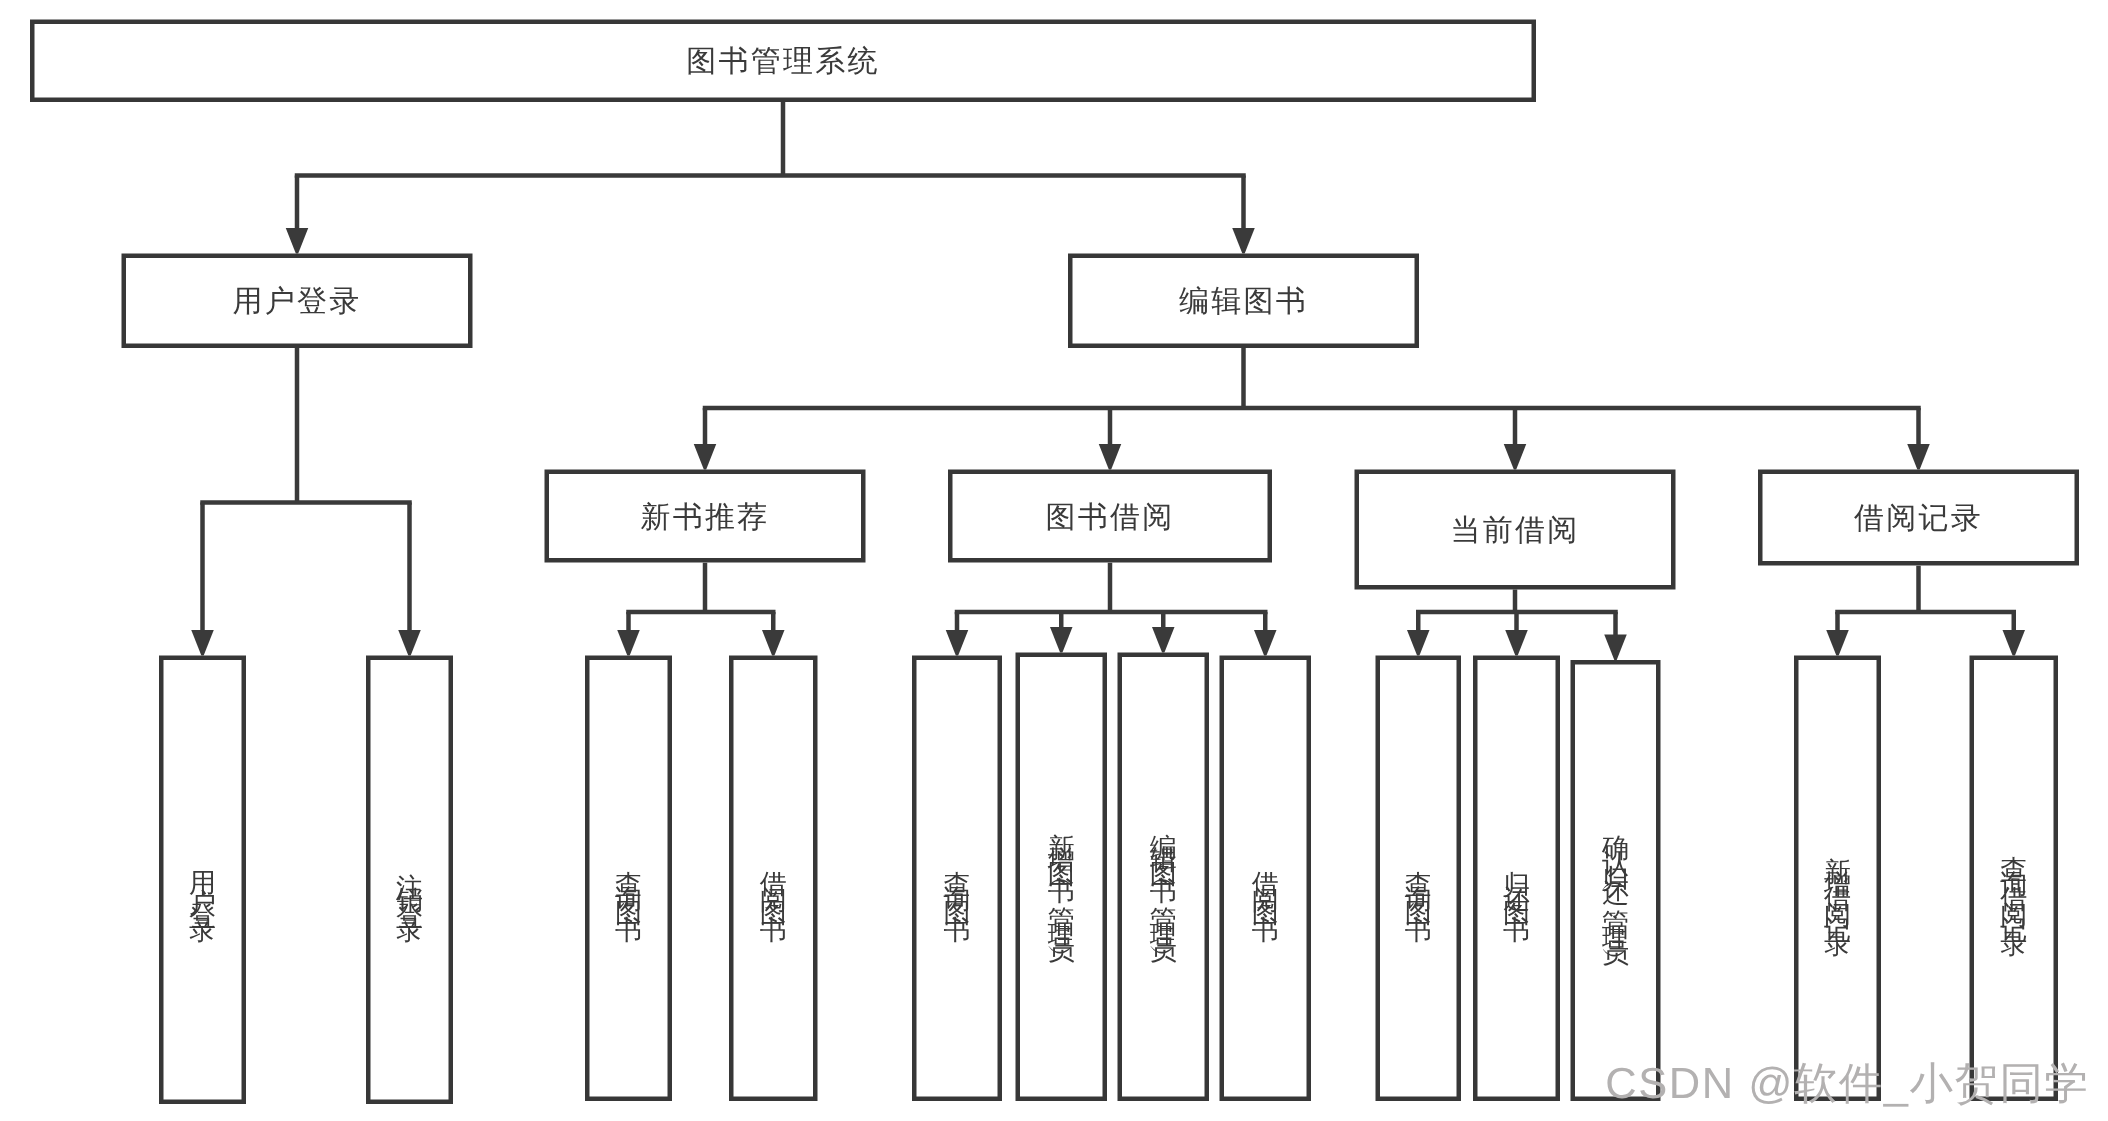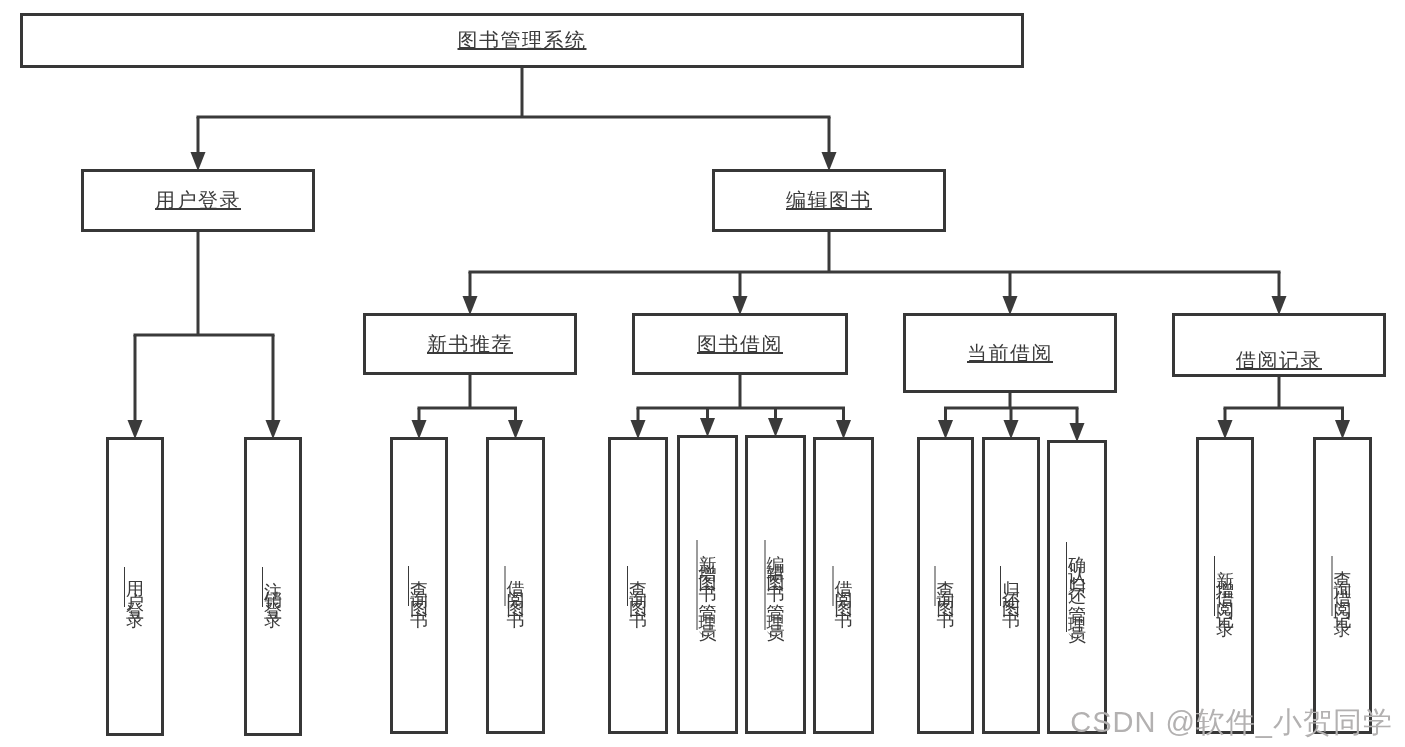--- a/index.html
+++ b/index.html
@@ -27,21 +27,20 @@
     box-sizing: border-box;
     background: #ffffff;
     border: 3px solid #373737;
     display: flex;
     align-items: center;
     justify-content: center;
   }
   .node .label {
     color: #3a3a3a;
     white-space: nowrap;
-    text-decoration: underline;
   }
   .node.h .label {
     font-size: 20px;
     letter-spacing: 1.5px;
   }
   .node.v .label {
     writing-mode: vertical-rl;
     text-orientation: mixed;
     font-size: 18px;
     letter-spacing: 10px;
@@ -133,21 +132,21 @@
       </div>
       <div class="node h" style="left: 363px; top: 313px; width: 214px; height: 62px;">
         <span class="label">新书推荐</span>
       </div>
       <div class="node h" style="left: 632px; top: 313px; width: 216px; height: 62px;">
         <span class="label">图书借阅</span>
       </div>
       <div class="node h" style="left: 903px; top: 313px; width: 214px; height: 80px;">
         <span class="label">当前借阅</span>
       </div>
-      <div class="node h" style="left: 1172px; top: 313px; width: 214px; height: 64px; align-items: flex-end;">
+      <div class="node h" style="left: 1172px; top: 313px; width: 214px; height: 64px;">
         <span class="label">借阅记录</span>
       </div>
       <div class="node v" style="left: 390px; top: 437px; width: 58px; height: 297px;">
         <span class="label">查询图书</span>
       </div>
       <div class="node v" style="left: 486px; top: 437px; width: 59px; height: 297px;">
         <span class="label">借阅图书</span>
       </div>
       <div class="node v" style="left: 608px; top: 437px; width: 60px; height: 297px;">
         <span class="label">查询图书</span>

